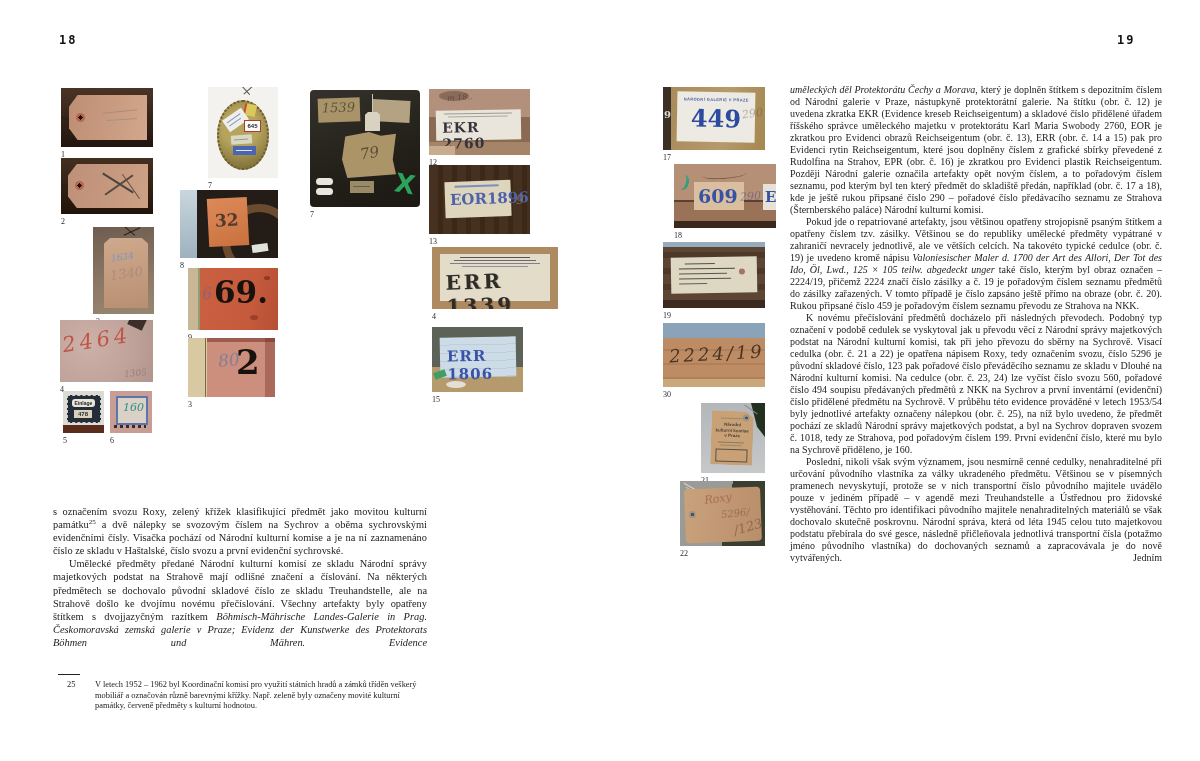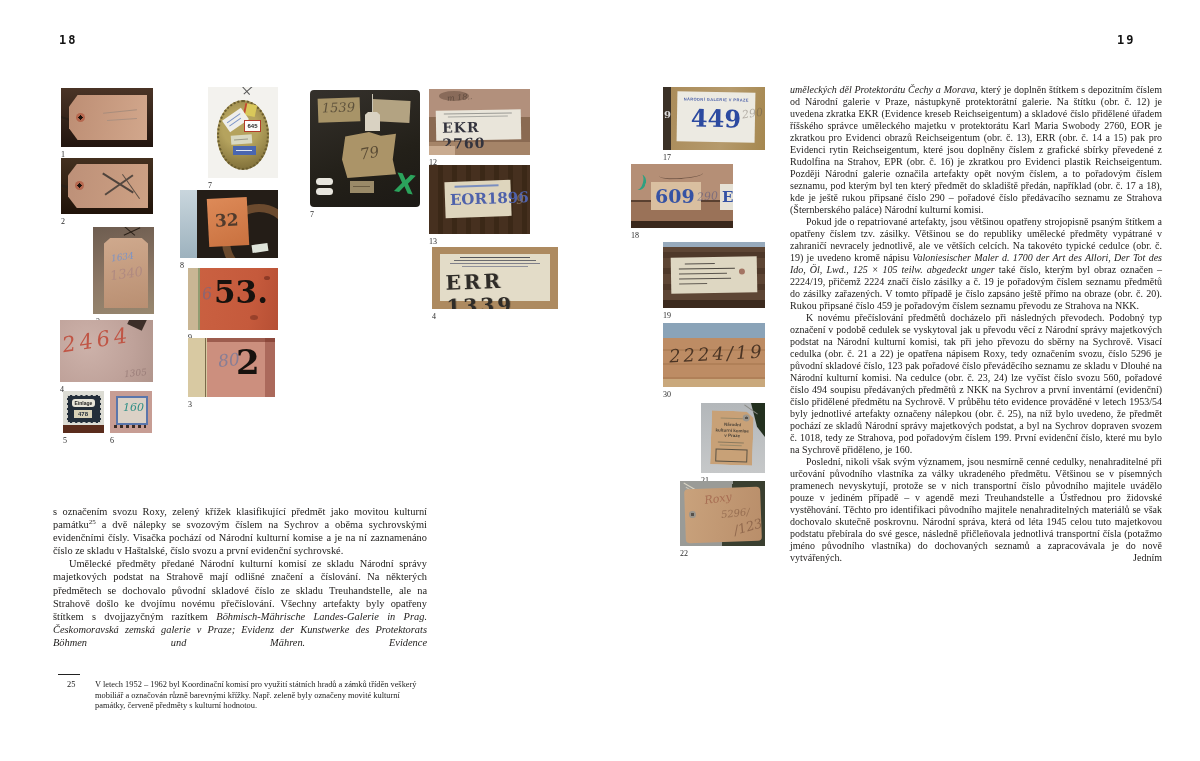--- a/index.html
+++ b/index.html
@@ -142,21 +142,21 @@
       <div class="abs" style="right:10px;bottom:6px;width:16px;height:8px;background:#dfe4da;transform:rotate(-8deg)"></div>
     </div>
     <div class="cap">8</div>
   </div>
 
   <div class="fig" style="left:188px;top:268px;width:90px;height:62px">
     <div class="photo" style="background:linear-gradient(100deg,#cb6242,#c55a3c 70%,#b64f34)">
       <div class="abs" style="left:0;top:0;width:12px;height:100%;background:#c9b694"></div>
       <div class="abs" style="left:10px;top:0;width:2px;height:100%;background:#6a8a5a;opacity:.6"></div>
       <span class="hand" style="left:14px;top:16px;font-size:16px;color:rgba(90,106,154,.55);transform:rotate(-8deg)">6</span>
-      <span class="stamp" style="left:26px;top:6px;font-size:31px;color:#17120e">53.</span>
+      <span class="stamp" style="left:26px;top:6px;font-size:31px;color:#17120e">69.</span>
       <div class="abs" style="right:8px;top:8px;width:6px;height:4px;background:rgba(90,30,20,.5);border-radius:50%"></div>
       <div class="abs" style="right:20px;bottom:10px;width:8px;height:5px;background:rgba(90,30,20,.4);border-radius:50%"></div>
     </div>
     <div class="cap">9</div>
   </div>
 
   <div class="fig" style="left:188px;top:338px;width:87px;height:59px">
     <div class="photo" style="background:#cc8f7e">
       <div class="abs" style="left:0;top:0;width:19px;height:100%;background:#d8c9a2"></div>
       <div class="abs" style="left:17px;top:0;width:1px;height:100%;background:#7a6a4a"></div>
@@ -220,20 +220,30 @@
         <div class="tl" style="left:20px;top:3px;width:70px;background:#55555a"></div>
         <div class="tl" style="left:14px;top:6px;width:82px;background:#6a6a6e"></div>
         <div class="tl" style="left:10px;top:9px;width:90px;background:#80808a"></div>
         <div class="tl" style="left:22px;top:12px;width:66px;background:#90909a"></div>
         <span class="stamp" style="left:6px;top:15px;font-size:20px;letter-spacing:3px;color:#2f2c28;transform:rotate(-2deg);text-shadow:1px 0 rgba(0,0,0,.2)">ERR 1339</span>
       </div>
     </div>
     <div class="cap">4</div>
   </div>
 
+  <div class="fig" style="left:432px;top:327px;width:91px;height:65px">
+    <div class="photo" style="background:linear-gradient(#5c6258 0 62%,#b59a6e 62%)">
+      <div class="abs" style="left:8px;top:10px;width:76px;height:40px;background:repeating-linear-gradient(#cddbe6 0 7px,#bccfdd 7px 8px);transform:rotate(-1deg)">
+        <span class="stamp" style="left:7px;top:10px;font-size:15px;letter-spacing:1px;color:#3952a8">ERR 1806</span>
+      </div>
+      <div class="abs" style="left:2px;bottom:14px;width:12px;height:7px;background:#3f9e63;transform:rotate(-20deg)"></div>
+      <div class="abs" style="left:14px;bottom:4px;width:20px;height:7px;background:rgba(240,240,235,.8);border-radius:50%"></div>
+    </div>
+    <div class="cap">15</div>
+  </div>
 
 
   <div class="bodytext lefttext">
       <p class=""><span>s označením svozu Roxy, zelený křížek klasifikující předmět jako movitou kulturní památku</span><sup>25</sup><span> a dvě nálepky se svozovým číslem na Sychrov a oběma sychrovskými evidenčními čísly. Visačka pochází od Národní kulturní komise a je na ní zaznamenáno číslo ze skladu v Haštalské, číslo svozu a první evidenční sychrovské.</span></p>
       <p class="indent jlast"><span>Umělecké předměty předané Národní kulturní komisí ze skladu Národní správy majetkových podstat na Strahově mají odlišné značení a číslování. Na některých předmětech se dochovalo původní skladové číslo ze skladu Treuhandstelle, ale na Strahově došlo ke dvojímu novému přečíslování. Všechny artefakty byly opatřeny štítkem s dvojjazyčným razítkem </span><span class="it">Böhmisch-Mährische Landes-Galerie in Prag. Českomoravská zemská galerie v Praze; Evidenz der Kunstwerke des Protektorats Böhmen und Mähren. Evidence</span></p>
     </div>
   <div class="fnrule"></div>
   <div class="footnote">
     <span class="fnmark">25</span>
     <div class="fntext">V letech 1952 – 1962 byl Koordinační komisí pro využití státních hradů a zámků tříděn veškerý mobiliář a označován různě barevnými křížky. Např. zeleně byly označeny movité kulturní památky, červeně předměty s kulturní hodnotou.</div>
@@ -246,21 +256,21 @@
       </div>
       <div class="abs" style="left:14px;top:5px;width:78px;height:50px;background:#eceae2;transform:rotate(1deg)">
         <div class="abs" style="left:0;top:5px;width:100%;text-align:center;font:700 4px 'Liberation Sans',sans-serif;letter-spacing:.4px;color:#4a5fa8">NÁRODNÍ GALERIE V PRAZE</div>
         <div class="abs" style="left:0;top:12px;width:100%;text-align:center;font:700 24px 'DejaVu Serif',serif;color:#2c4aa0">449</div>
       </div>
       <span class="hand" style="right:2px;top:20px;font-size:11px;color:rgba(90,80,70,.4);transform:rotate(-8deg)">290</span>
     </div>
     <div class="cap">17</div>
   </div>
 
-  <div class="fig" style="left:631px;top:164px;width:102px;height:64px">
+  <div class="fig" style="left:674px;top:164px;width:102px;height:64px">
     <div class="photo" style="background:linear-gradient(#b58f76 0 58%,#9a7258 58%)">
       <div class="abs" style="left:0;top:36px;width:100%;height:2px;background:#5a4030"></div>
       <div class="abs" style="left:28px;top:6px;width:44px;height:8px;border-bottom:1px solid rgba(70,50,40,.6);border-radius:50%;transform:rotate(-4deg)"></div>
       <div class="abs" style="left:2px;top:10px;width:10px;height:16px;border-right:3px solid #2fa080;border-radius:50%;transform:rotate(15deg)"></div>
       <div class="abs" style="left:20px;top:18px;width:50px;height:28px;background:#d9bfa0">
         <span class="stamp" style="left:4px;top:3px;font-size:19px;color:#3552a4">609</span>
       </div>
       <span class="hand" style="left:66px;top:26px;font-size:11px;color:rgba(60,70,130,.45);transform:rotate(-4deg)">290</span>
       <div class="abs" style="right:0;top:20px;width:13px;height:26px;background:#e6e2d6">
         <span class="stamp" style="left:2px;top:4px;font-size:15px;color:#3552a4">E</span>

